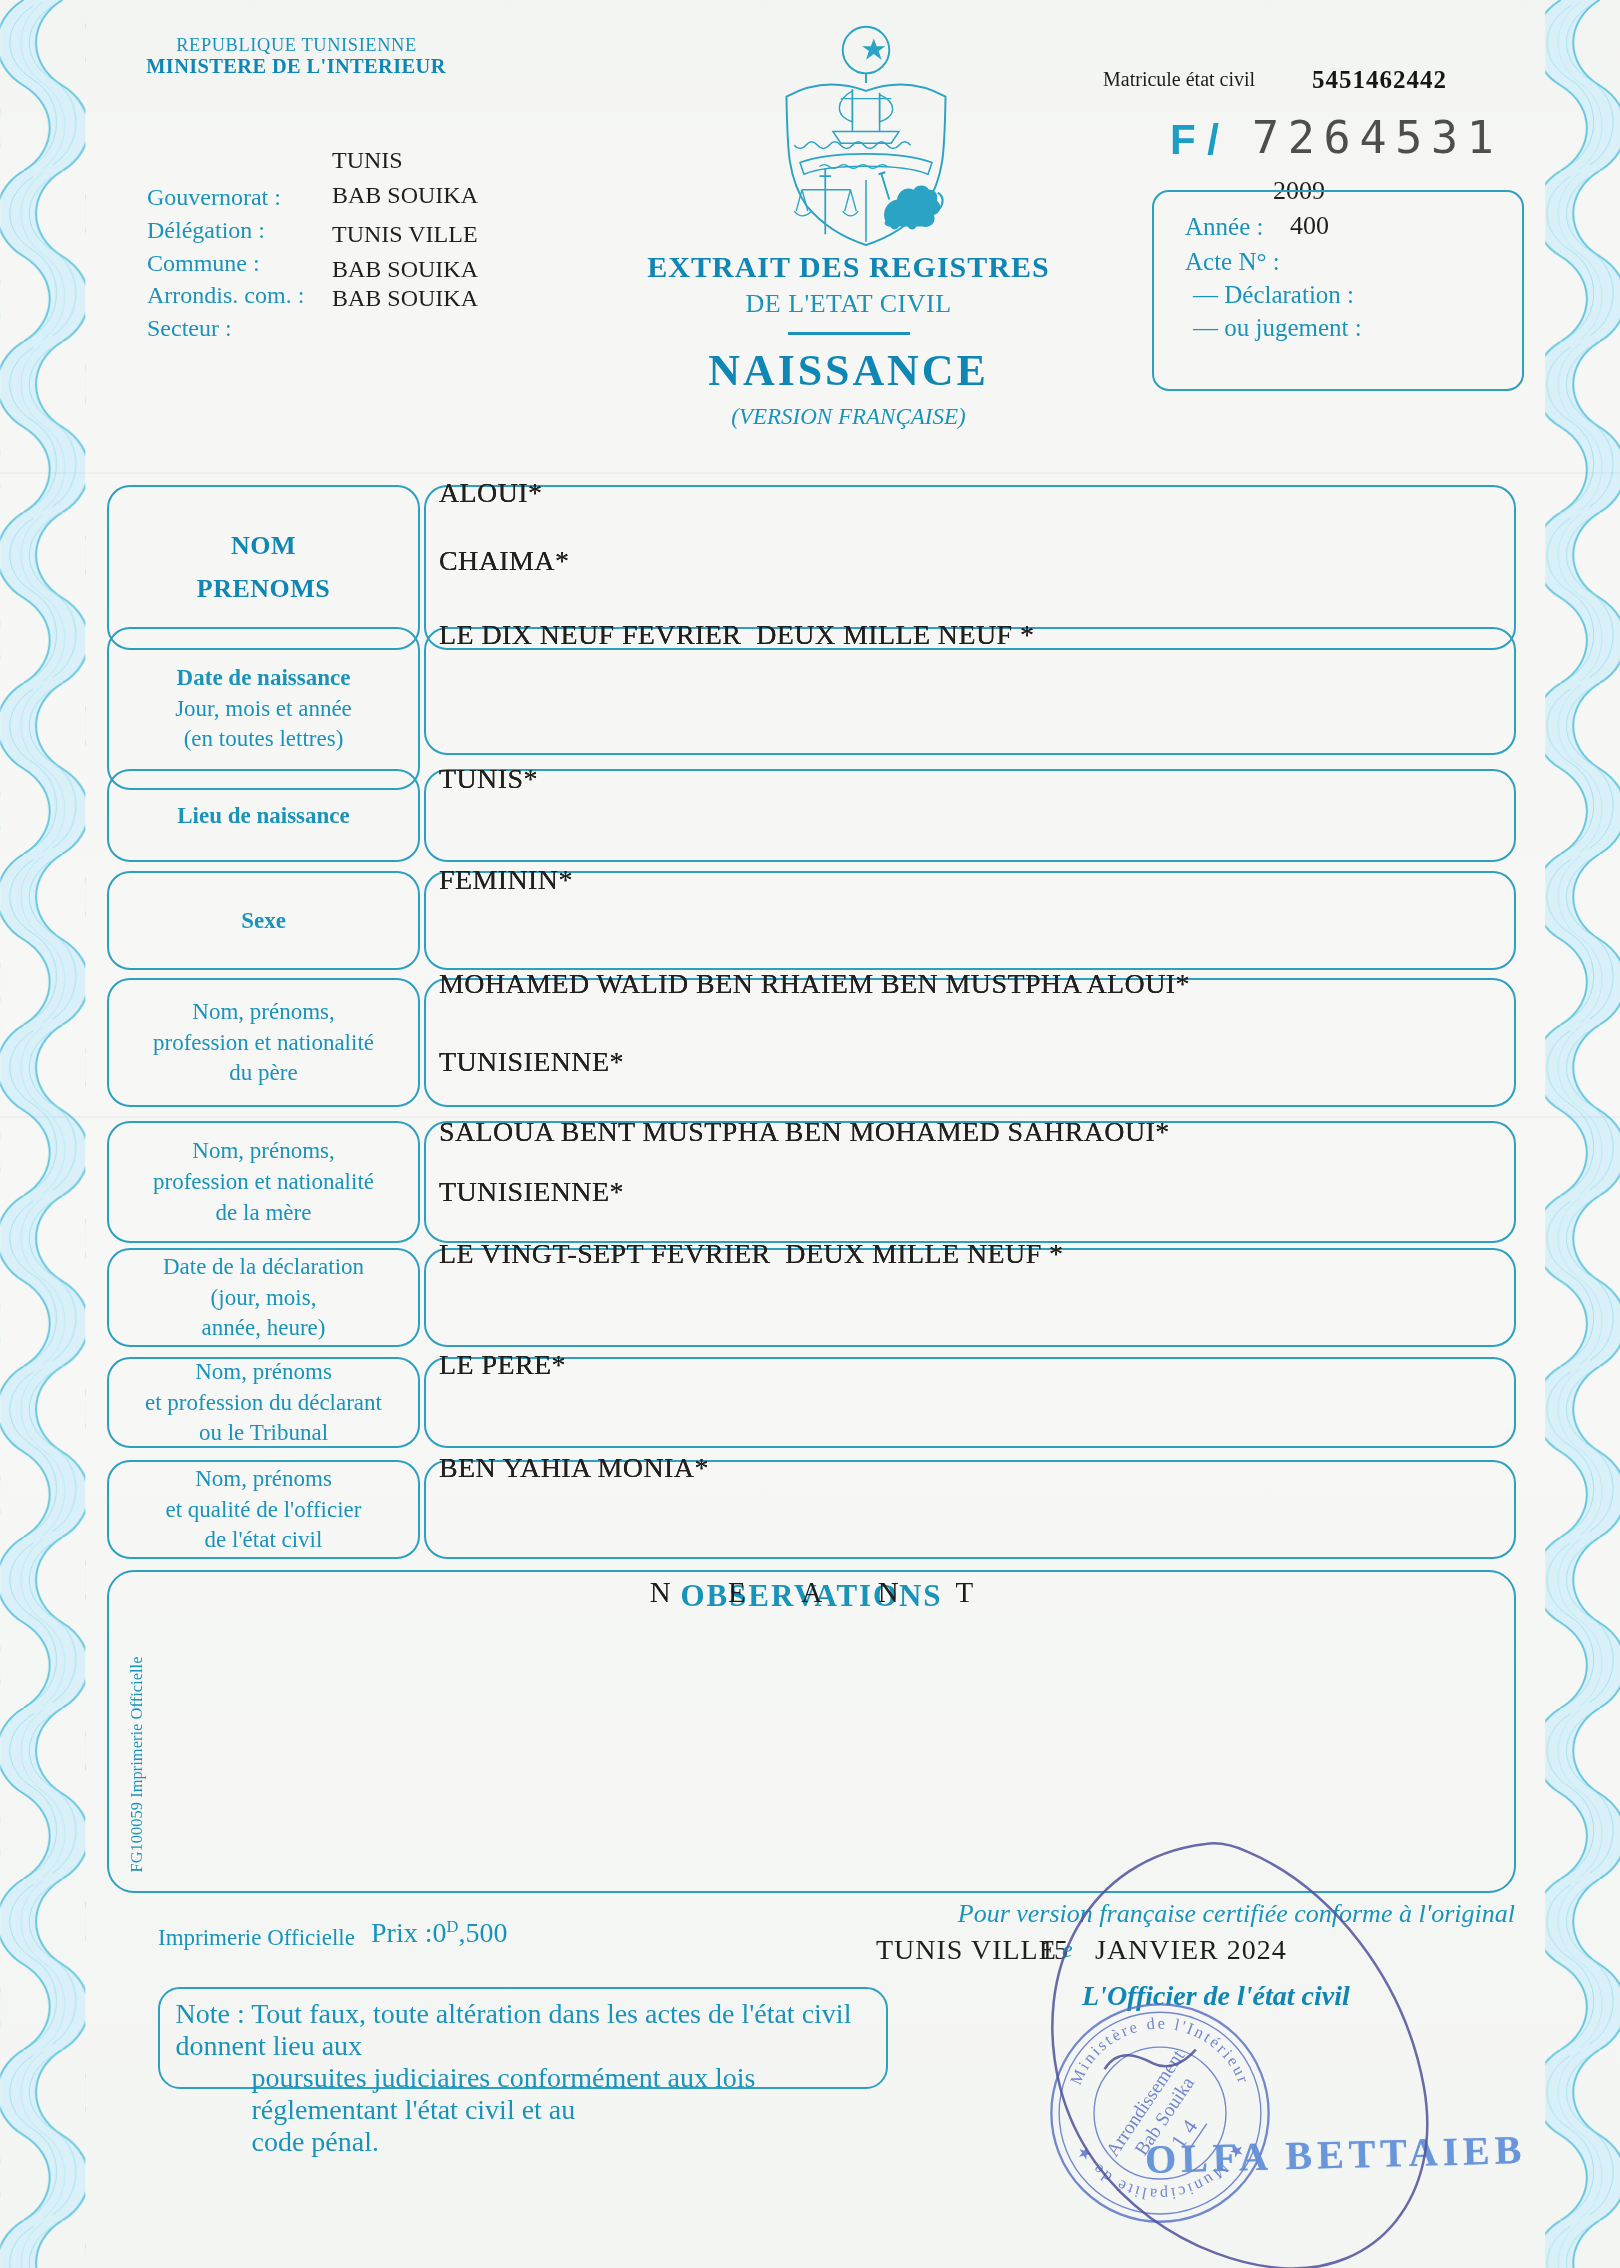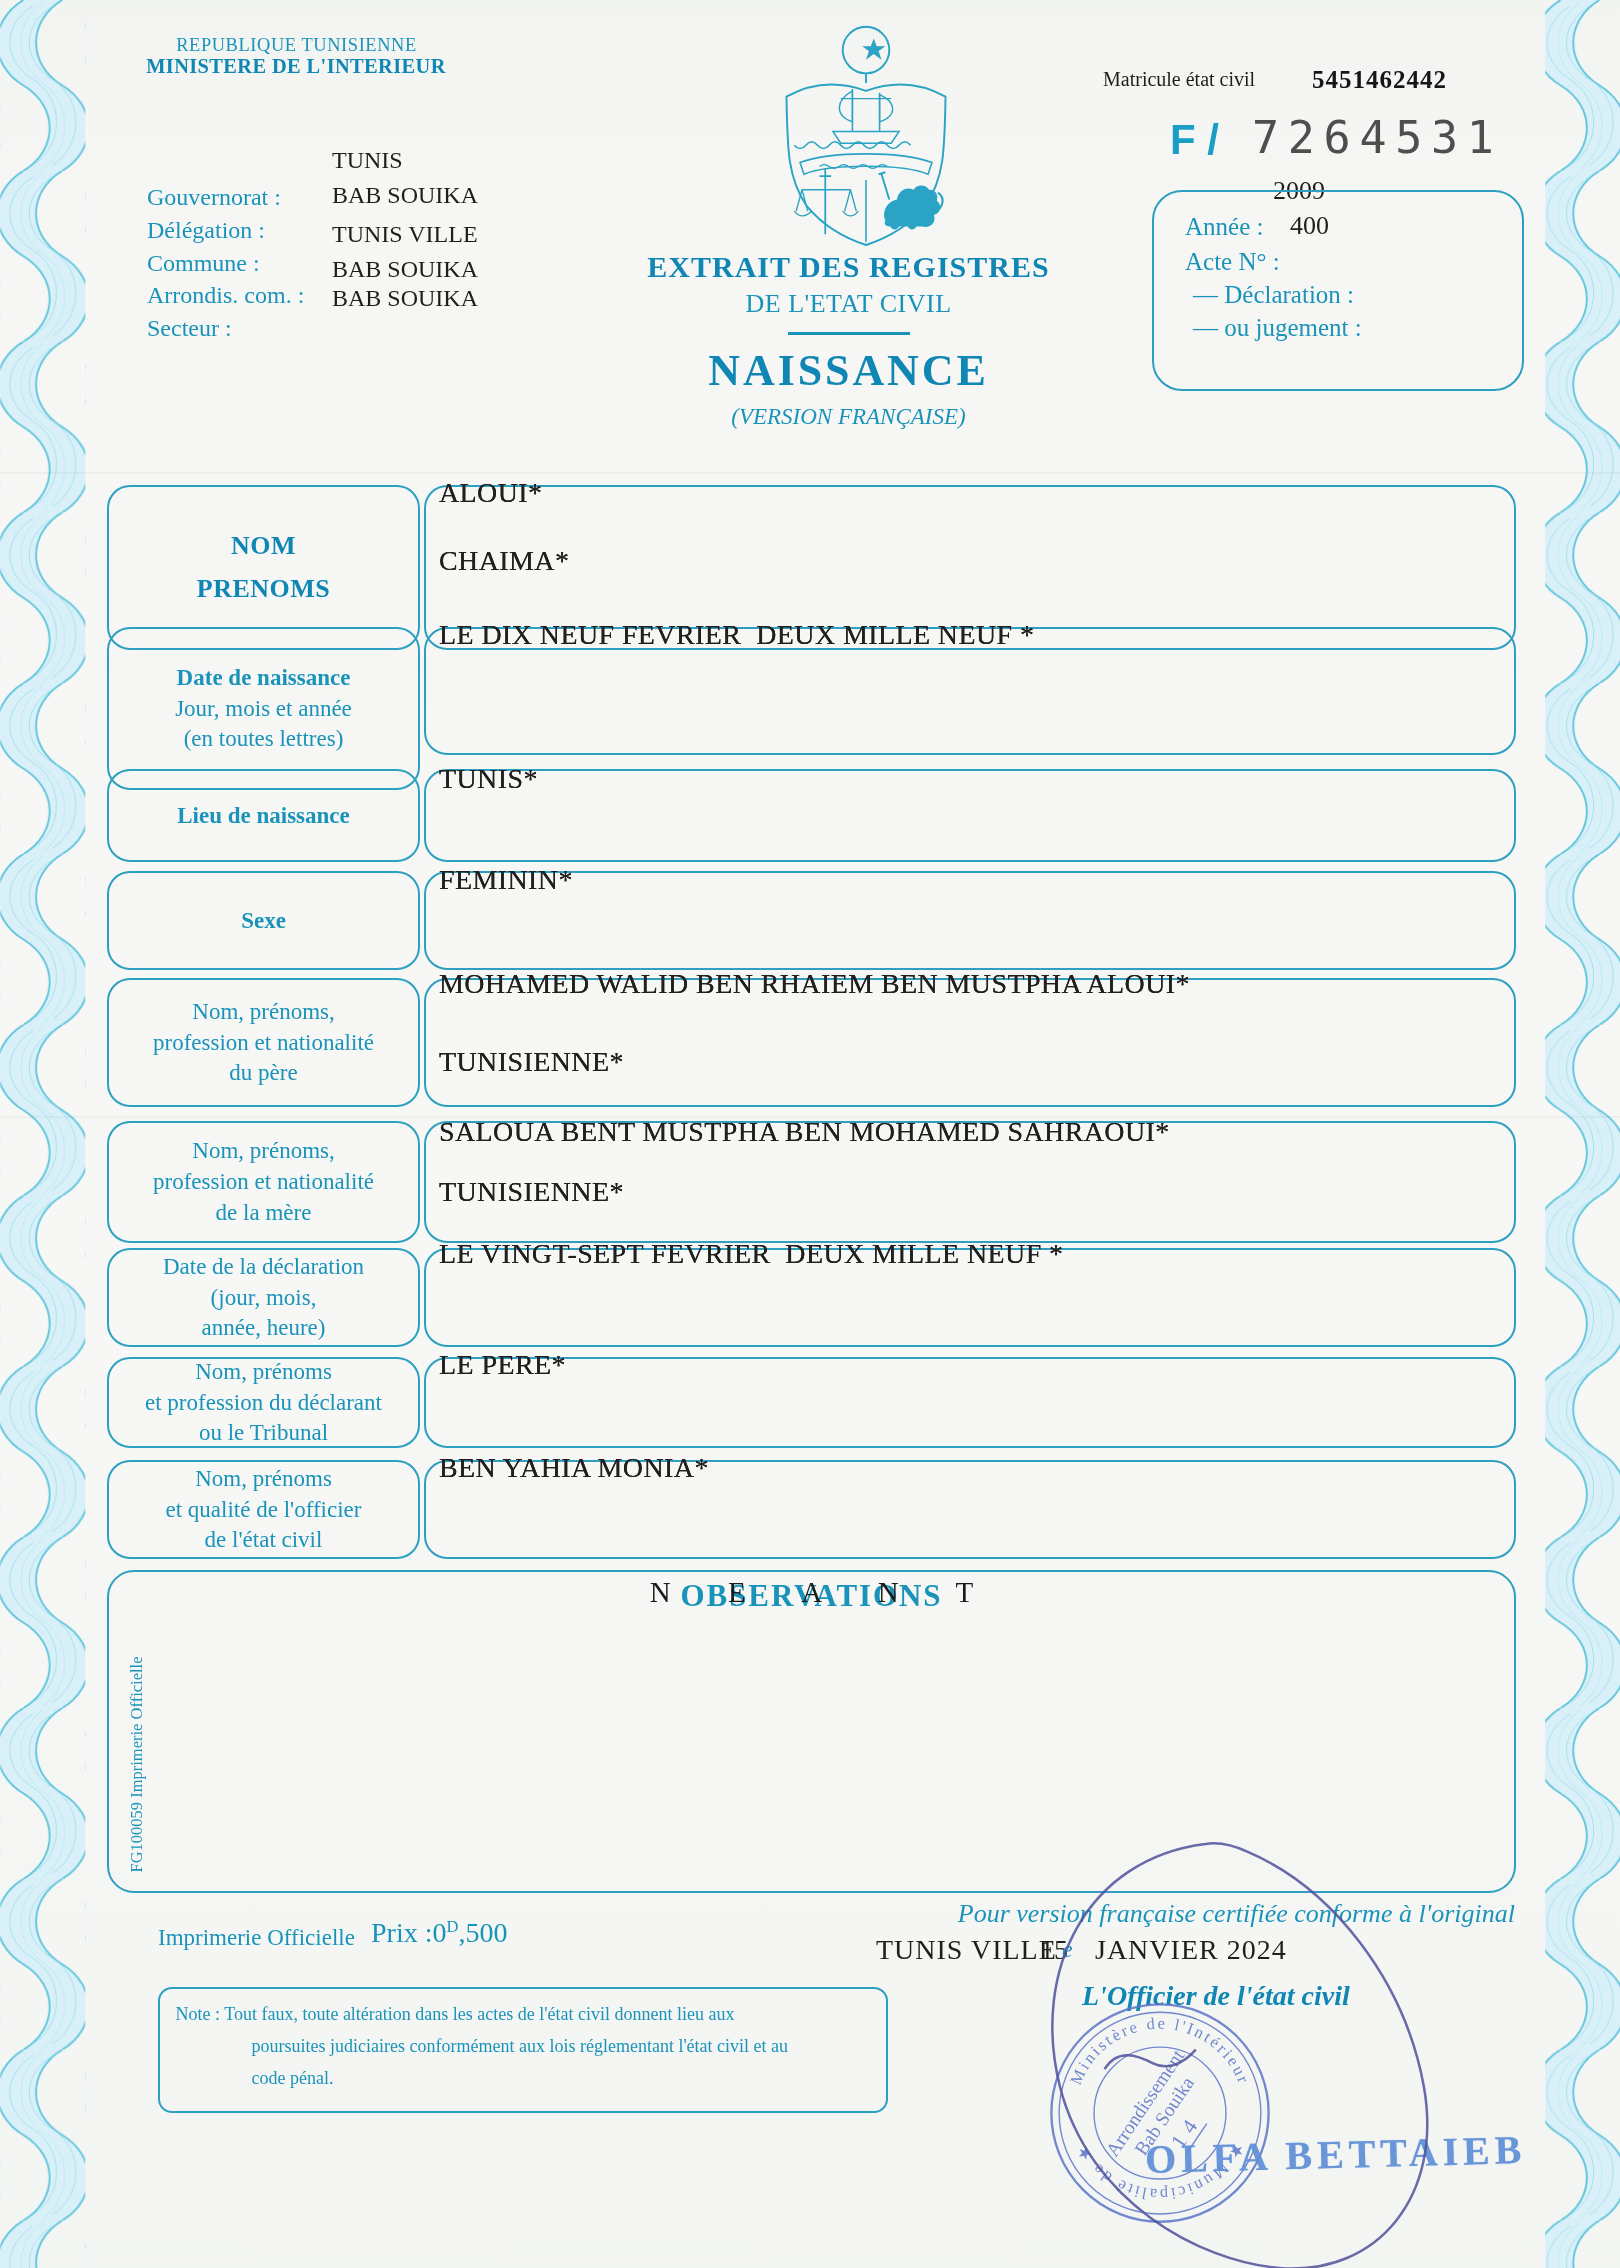--- a/index.html
+++ b/index.html
@@ -22,21 +22,21 @@
   .title2{left:543px;top:289px;width:611px;text-align:center;font-size:26px;letter-spacing:0.5px;color:var(--teal)}
   .title-rule{left:788px;top:332px;width:122px;height:2.9px;background:var(--teal)}
   .title3{left:543px;top:345px;width:611px;text-align:center;font-size:44px;font-weight:bold;letter-spacing:2.9px;color:var(--tealDark)}
   .title4{left:543px;top:404px;width:611px;text-align:center;font-size:23px;font-style:italic;color:var(--teal)}
 
   .matricule-l{left:1103px;top:68px;font-size:20px;color:var(--ink)}
   .matricule-v{left:1312px;top:66px;font-size:25px;font-weight:bold;letter-spacing:1px;color:#161616}
   .serial-f{left:1170px;top:116px;font-size:42px;font-weight:bold;font-family:"Liberation Sans",sans-serif;color:#1a9ec6}
   .serial-n{left:1252px;top:111px;font-size:45px;font-family:"DejaVu Sans Mono",monospace;letter-spacing:8.7px;color:#3c3c3c;opacity:.9}
   .year-over{left:1273px;top:176px;font-size:26px;color:var(--ink)}
-  .acte-box{left:1152px;top:190px;width:372px;height:201px;border:2.4px solid var(--border);border-radius:30px}
+  .acte-box{left:1152px;top:190px;width:372px;height:201px;border:2.4px solid var(--border);border-radius:17px}
   .acte-line{position:absolute;font-size:25px;color:var(--teal)}
   .acte-val{position:absolute;font-size:26px;color:var(--ink)}
 
   
   .lbox{position:absolute;left:107px;width:313px;border:2.4px solid var(--border);border-radius:23px;display:flex;flex-direction:column;align-items:center;justify-content:center;gap:2.9px;text-align:center}
   .vbox{position:absolute;left:424px;width:1092px;border:2.4px solid var(--border);border-radius:23px}
   .ll{font-size:23px;color:var(--teal);line-height:28px}
   .ll.b{font-weight:bold}
   .ll.big{font-size:26px;letter-spacing:0.5px;color:var(--tealDark)}
   .g-lg{gap:15.5px}
@@ -51,21 +51,21 @@
   .side-code{left:39px;top:1630px;width:194px;height:291px;transform:rotate(-90deg);transform-origin:center;font-size:16.5px;color:var(--teal);white-space:nowrap;text-align:center;line-height:291px}
   .imprimerie{left:158px;top:1925px;font-size:23px;color:var(--teal)}
   .prix{left:371px;top:1917px;font-size:28px;color:var(--teal)}
   .prix sup{font-size:16.5px}
   .certif{left:679px;top:1899px;width:836px;text-align:right;font-size:26px;font-style:italic;color:var(--teal)}
   .place{left:876px;top:1934px;font-size:28px;color:var(--ink);letter-spacing:1px}
   .d-day{left:1040px;top:1934px;font-size:28px;color:var(--ink)}
   .d-le{left:1062px;top:1936px;font-size:24px;font-style:italic;color:var(--teal)}
   .d-rest{left:1095px;top:1934px;font-size:28px;color:var(--ink);letter-spacing:1px}
   .officier{left:1082px;top:1980px;font-size:28px;font-weight:bold;font-style:italic;color:var(--tealDark)}
-  .note-box{left:158px;top:1987px;width:730px;height:126px;border:2.4px solid var(--border);border-radius:14px;padding:8.7px 13.6px 0 15.5px;font-size:18px;line-height:32px;color:var(--teal)}
+  .note-box{left:158px;top:1987px;width:730px;height:102px;border:2.4px solid var(--border);border-radius:22px;padding:8.7px 13.6px 0 15.5px;font-size:28px;line-height:32px;color:var(--teal)}
   .note-l2,.note-l3{padding-left:76px}
   .name-stamp{left:1145px;top:2131px;font-size:40px;font-weight:bold;letter-spacing:4.9px;color:var(--nameStamp);transform:rotate(-1.5deg);opacity:.92;text-shadow:0 0 1px rgba(94,142,214,.6)}
 </style>
 </head>
 <body>
 
 <div class="page">
 
   <svg class="abs" style="left:0;top:0" width="1621" height="2269" viewBox="0 0 1670 2338">
     <defs>

